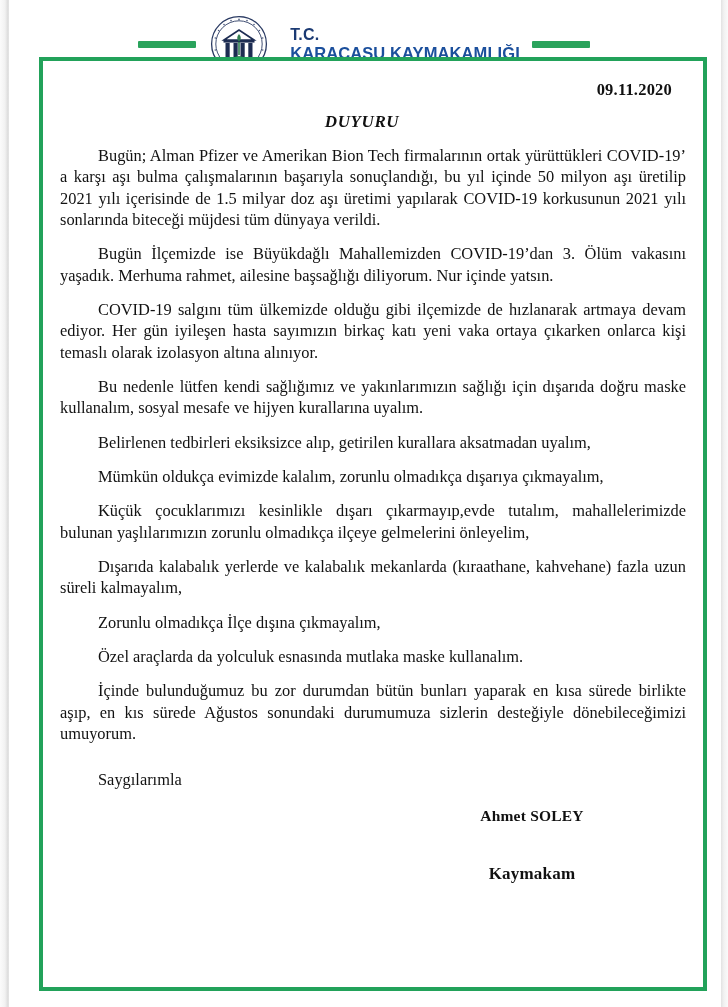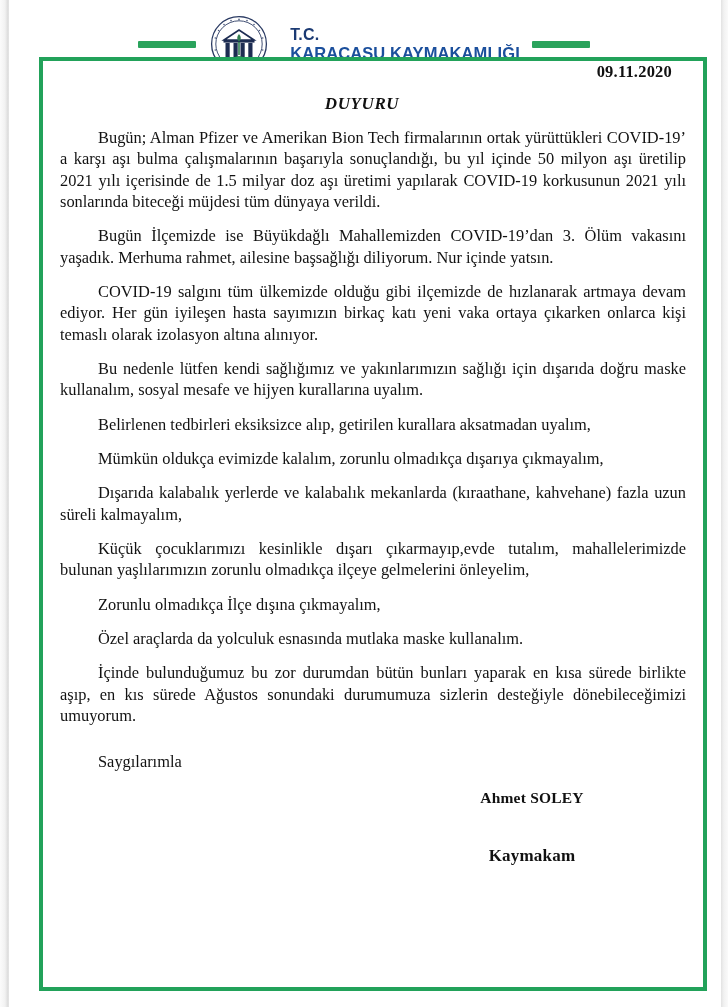--- a/index.html
+++ b/index.html
@@ -91,21 +91,21 @@
     height: 934px;
     border: 4px solid #22a25a;
     box-sizing: border-box;
     background: #ffffff;
   }
 
   
   .doc {
     position: absolute;
     left: 60px;
-    top: 62px;
+    top: 80px;
     width: 626px;
   }
   .date-line {
     text-align: right;
     font-weight: bold;
     font-size: 16.5px;
     color: #111111;
     letter-spacing: 0.2px;
     margin: 0 0 12px 0;
     padding-right: 14px;
@@ -228,22 +228,22 @@
 
   <div class="doc-title">DUYURU</div>
 
 
   <p class="para">Bugün; Alman Pfizer  ve Amerikan Bion Tech firmalarının  ortak yürüttükleri COVID-19’ a karşı aşı bulma çalışmalarının başarıyla sonuçlandığı, bu yıl içinde 50 milyon aşı üretilip 2021 yılı içerisinde de 1.5 milyar doz  aşı üretimi yapılarak COVID-19 korkusunun 2021 yılı sonlarında biteceği müjdesi tüm dünyaya verildi.</p>
   <p class="para">Bugün İlçemizde ise Büyükdağlı Mahallemizden COVID-19’dan 3. Ölüm vakasını yaşadık. Merhuma rahmet, ailesine başsağlığı diliyorum. Nur içinde yatsın.</p>
   <p class="para">COVID-19 salgını tüm ülkemizde olduğu gibi ilçemizde de hızlanarak artmaya devam ediyor. Her gün iyileşen hasta sayımızın birkaç katı yeni vaka ortaya çıkarken onlarca kişi temaslı olarak izolasyon altına alınıyor.</p>
   <p class="para">Bu nedenle lütfen kendi sağlığımız ve yakınlarımızın sağlığı için dışarıda doğru maske kullanalım, sosyal mesafe ve hijyen kurallarına uyalım.</p>
   <p class="para single">Belirlenen tedbirleri eksiksizce alıp, getirilen kurallara aksatmadan uyalım,</p>
   <p class="para single">Mümkün oldukça evimizde kalalım, zorunlu olmadıkça dışarıya çıkmayalım,</p>
+  <p class="para">Küçük çocuklarımızı kesinlikle dışarı çıkarmayıp,evde tutalım,   mahallelerimizde bulunan yaşlılarımızın zorunlu olmadıkça ilçeye gelmelerini önleyelim,</p>
   <p class="para">Dışarıda kalabalık yerlerde ve kalabalık mekanlarda (kıraathane, kahvehane) fazla uzun süreli kalmayalım,</p>
-  <p class="para">Küçük çocuklarımızı kesinlikle dışarı çıkarmayıp,evde tutalım,   mahallelerimizde bulunan yaşlılarımızın zorunlu olmadıkça ilçeye gelmelerini önleyelim,</p>
   <p class="para single">Zorunlu olmadıkça İlçe dışına çıkmayalım,</p>
   <p class="para single">Özel araçlarda da yolculuk esnasında  mutlaka maske kullanalım.</p>
   <p class="para">İçinde bulunduğumuz  bu zor durumdan bütün bunları yaparak en kısa sürede birlikte aşıp, en kıs sürede Ağustos sonundaki durumumuza sizlerin desteğiyle dönebileceğimizi umuyorum.</p>
 
   <div class="sign-off">Saygılarımla</div>
 
   <div class="signature">
     <div class="sig-name">Ahmet SOLEY</div>
     <div class="sig-title">Kaymakam</div>
   </div>

